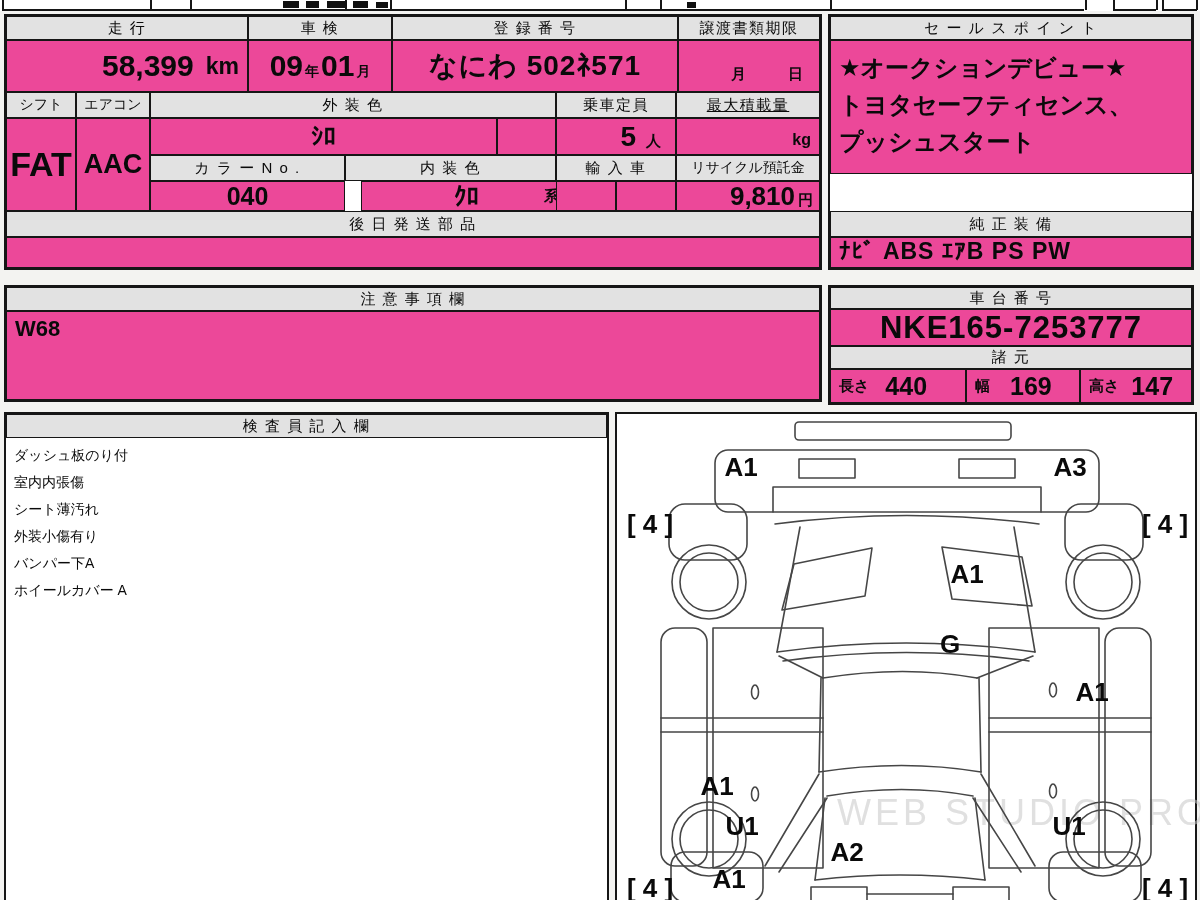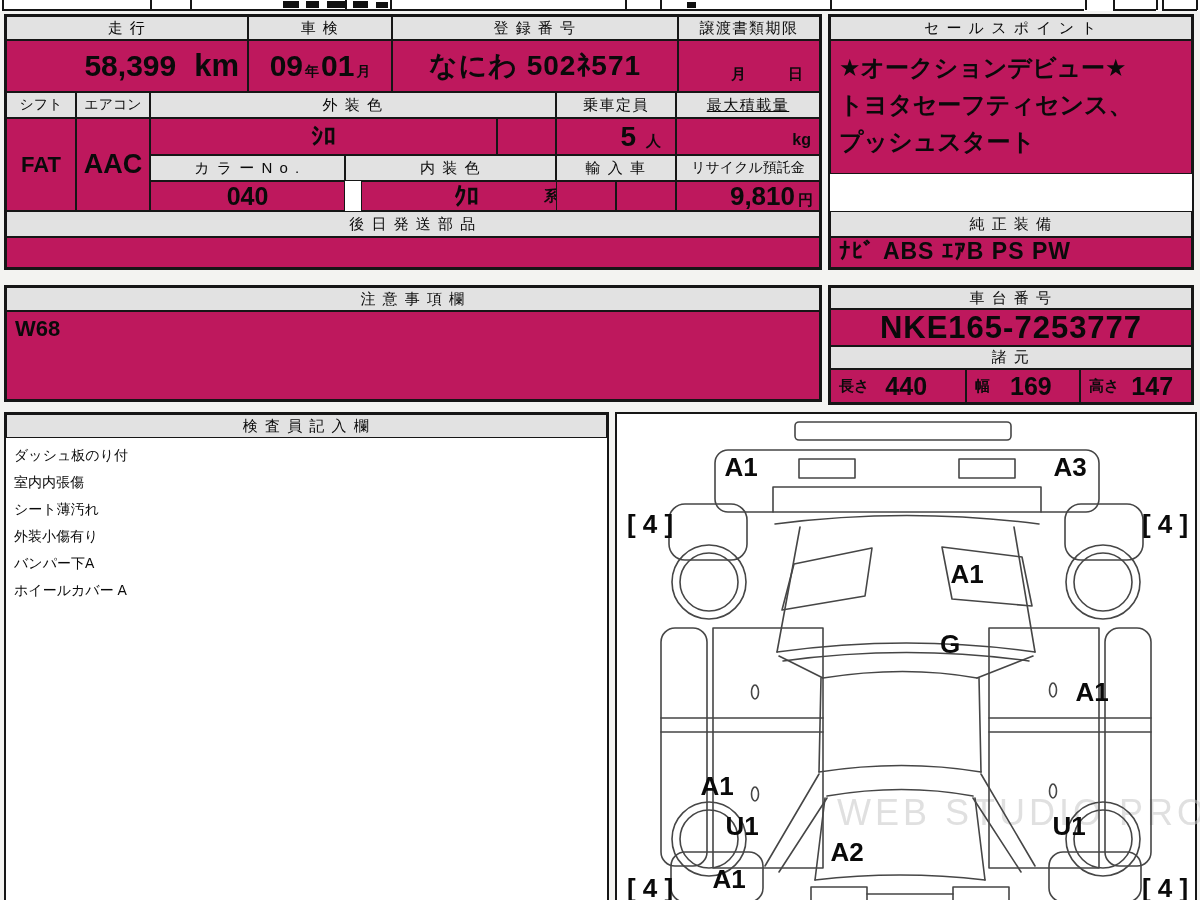--- a/index.html
+++ b/index.html
@@ -1,20 +1,20 @@
 <!DOCTYPE html>
 <html><head>
 <meta charset="utf-8">
 <style>
   html,body{margin:0;padding:0;}
   body{width:1200px;height:900px;overflow:hidden;background:#f3f3f1;
        font-family:"Liberation Sans","DejaVu Sans",sans-serif;color:#0a0a0a;}
   #sheet{position:relative;width:1200px;height:900px;}
   .box{position:absolute;background:#fff;border:2px solid #161616;box-sizing:border-box;}
-  .cell{position:absolute;box-sizing:border-box;border:1px solid #161616;background:#be185d;overflow:hidden;}
+  .cell{position:absolute;box-sizing:border-box;border:1px solid #161616;background:#ec4899;overflow:hidden;}
   .hdr{background:#e2e2e2;display:flex;align-items:center;justify-content:center;
        font-size:15px;letter-spacing:1.5px;white-space:pre;}
   .c{display:flex;align-items:center;justify-content:center;}
   .strip{position:absolute;left:0;top:0;width:1200px;height:11px;background:#fff;}
   .tick{position:absolute;top:0;width:2px;height:10px;background:#161616;}
   .bseg{position:absolute;top:9px;height:2px;background:#161616;}
   .frag{position:absolute;background:#101010;}
   .salesline{font-size:24px;font-weight:bold;line-height:37px;white-space:pre;}
   .insline{font-size:14px;font-weight:normal;line-height:27px;white-space:pre;}
   .mark{position:absolute;transform:translate(-50%,-50%);font-size:26px;font-weight:bold;
@@ -56,21 +56,21 @@
 
   <div class="box" style="left:4px;top:14px;width:818px;height:256px;">
 
     <div class="cell hdr" style="left:0;top:0;width:242px;height:24px;">走 行</div>
     <div class="cell hdr" style="left:242px;top:0;width:144px;height:24px;">車 検</div>
     <div class="cell hdr" style="left:386px;top:0;width:286px;height:24px;">登 録 番 号</div>
     <div class="cell hdr" style="left:672px;top:0;width:142px;height:24px;">譲渡書類期限</div>
 
     <div class="cell" style="left:0;top:24px;width:242px;height:52px;display:flex;align-items:center;justify-content:flex-end;padding-right:8px;">
       <span style="font-size:30px;font-weight:bold;">58,399</span>
-      <span style="font-size:31px;font-weight:bold;margin-left:18px;">km</span>
+      <span style="font-size:23px;font-weight:bold;margin-left:12px;">km</span>
     </div>
     <div class="cell c" style="left:242px;top:24px;width:144px;height:52px;">
       <span style="font-size:30px;font-weight:bold;">09</span>
       <span style="font-size:14px;font-weight:bold;margin:12px 2px 0 2px;">年</span>
       <span style="font-size:30px;font-weight:bold;">01</span>
       <span style="font-size:14px;font-weight:bold;margin:12px 0 0 2px;">月</span>
     </div>
     <div class="cell c" style="left:386px;top:24px;width:286px;height:52px;">
       <span style="font-size:28px;font-weight:bold;letter-spacing:1px;white-space:pre;">なにわ 502ﾈ571</span>
     </div>
@@ -79,21 +79,21 @@
       <span style="font-size:15px;font-weight:bold;">日</span>
     </div>
 
     <div class="cell hdr" style="left:0;top:76px;width:70px;height:26px;font-size:14px;letter-spacing:0;">シフト</div>
     <div class="cell hdr" style="left:70px;top:76px;width:74px;height:26px;font-size:14px;letter-spacing:0;">エアコン</div>
     <div class="cell hdr" style="left:144px;top:76px;width:406px;height:26px;">外 装 色</div>
     <div class="cell hdr" style="left:550px;top:76px;width:120px;height:26px;">乗車定員</div>
     <div class="cell hdr" style="left:670px;top:76px;width:144px;height:26px;text-decoration:underline;">最大積載量</div>
 
     <div class="cell c" style="left:0;top:102px;width:70px;height:93px;">
-      <span style="font-size:22px;font-weight:bold;">FAT</span>
+      <span style="font-size:34px;font-weight:bold;">FAT</span>
     </div>
     <div class="cell c" style="left:70px;top:102px;width:74px;height:93px;">
       <span style="font-size:27px;font-weight:bold;">AAC</span>
     </div>
 
     <div class="cell c" style="left:144px;top:102px;width:347px;height:37px;">
       <span style="font-size:25px;font-weight:bold;">ｼﾛ</span>
     </div>
     <div class="cell" style="left:491px;top:102px;width:59px;height:37px;"></div>
     <div class="cell" style="left:550px;top:102px;width:120px;height:37px;display:flex;align-items:center;justify-content:flex-end;padding-right:14px;">

